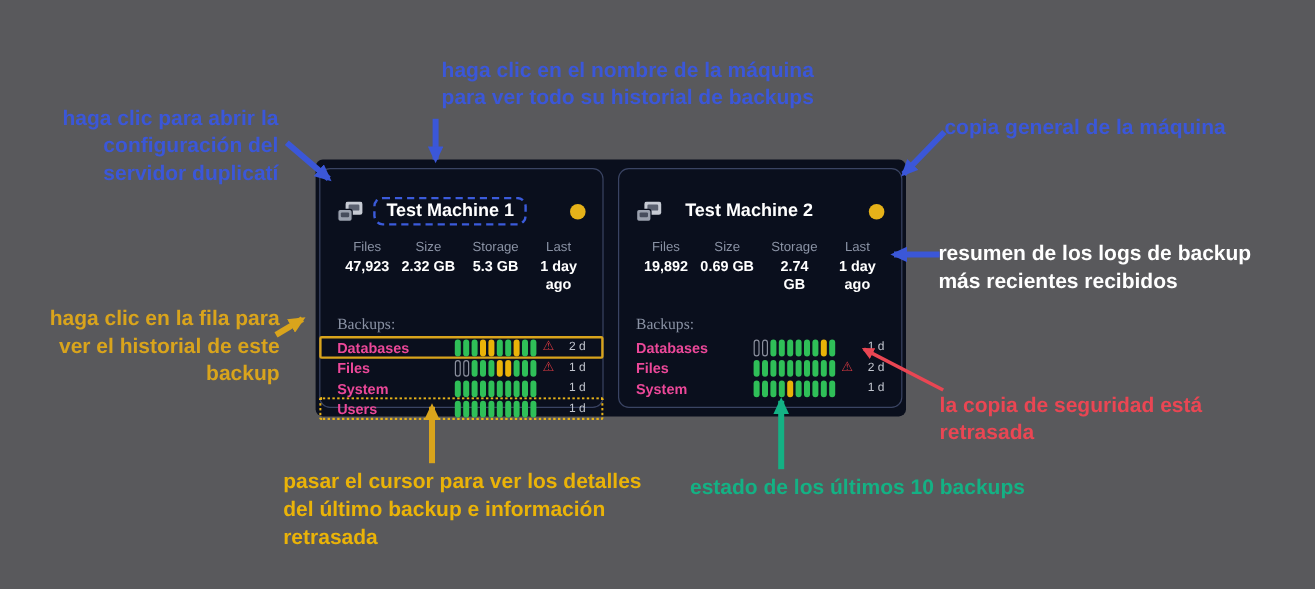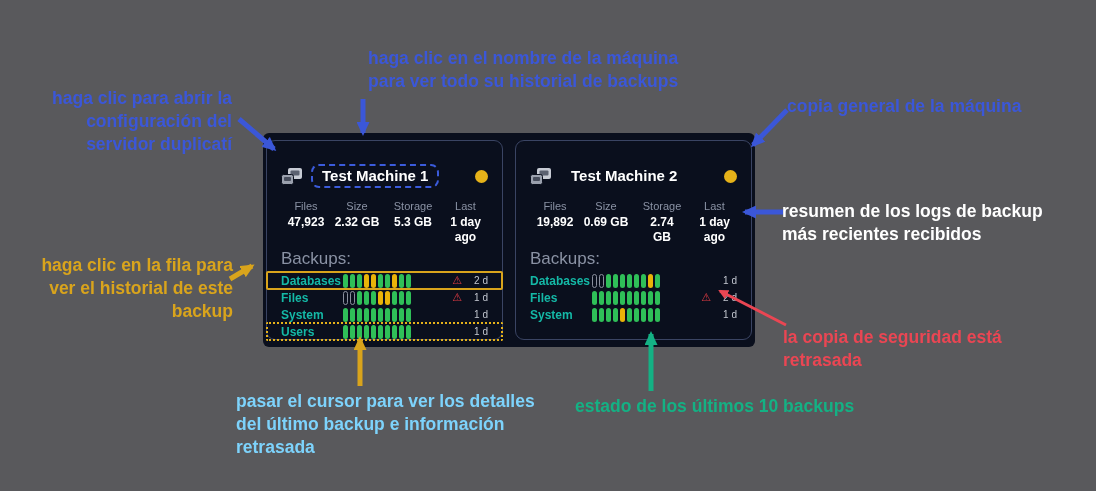--- a/index.html
+++ b/index.html
@@ -38,28 +38,28 @@
   .stats{display:flex;margin-top:11px;min-height:49px;}
   .stat{text-align:center;}
   .stat:nth-child(1){width:50px;}
   .stat:nth-child(2){width:52px;}
   .stat:nth-child(3){width:60px;}
   .stat:nth-child(4){width:45px;}
   .stat-label{font-size:11px;color:#8a92a4;line-height:13px;}
   .stat-value{font-size:12px;font-weight:bold;color:#fff;line-height:15px;
               white-space:pre-line;margin-top:2px;}
 
-  .bk-label{font-size:17px;color:#8a92a4;margin-bottom:3px;}
+  .bk-label{font-size:13px;color:#8a92a4;margin-top:13px;margin-bottom:3px;font-family:Liberation Serif, serif;}
   .rows{display:block;}
   .row{display:flex;align-items:center;height:17px;box-sizing:border-box;}
   .row.hl-solid{border:2px solid #d9a41c;border-radius:2px;height:19px;
                 margin:-1px -15px;padding:0 13px;}
   .row.hl-dotted{border:2px dotted #e6b219;border-radius:2px;height:19px;
                  margin:-1px -15px;padding:0 13px;}
-  .row-name{width:62px;font-size:12px;font-weight:bold;color:#14b8a6;flex:0 0 auto;}
+  .row-name{width:98px;font-size:12px;font-weight:bold;color:#ec4899;flex:0 0 auto;}
   .bars{display:flex;gap:2px;align-items:center;flex:0 0 auto;}
   .bar{width:5px;height:14px;border-radius:2.5px;}
   .bar.g{background:#2fbf58;}
   .bar.y{background:#eab308;}
   .bar.e{width:3px;height:12px;background:transparent;border:1px solid #8a8f9d;}
   .row-status{margin-left:auto;display:flex;align-items:center;gap:4px;}
   .warn{font-size:11px;color:#e23b43;line-height:11px;}
   .age{font-size:10px;color:#c2c6cf;min-width:22px;text-align:right;}
 </style>
 </head>
@@ -96,21 +96,21 @@
 para ver todo su historial de backups</div>
   <div class="ann ann-right" id="ann-open-config" style="color: rgb(59, 87, 216);">haga clic para abrir la
 configuración del
 servidor duplicatí</div>
   <div class="ann" id="ann-machine-status" style="color: rgb(59, 87, 216);">copia general de la máquina</div>
   <div class="ann" id="ann-logs" style="color: #ffffff;">resumen de los logs de backup
 más recientes recibidos</div>
   <div class="ann ann-right" id="ann-click-row" style="color: rgb(217, 164, 28);">haga clic en la fila para
 ver el historial de este
 backup</div>
-  <div class="ann" id="ann-hover" style="color: #7dd3fc;">pasar el cursor para ver los detalles
+  <div class="ann" id="ann-hover" style="color: #eab308;">pasar el cursor para ver los detalles
 del último backup e información
 retrasada</div>
   <div class="ann" id="ann-last10" style="color: rgb(20, 177, 132);">estado de los últimos 10 backups</div>
   <div class="ann" id="ann-delayed" style="color: rgb(234, 70, 83);">la copia de seguridad está
 retrasada</div>
 
   <div id="panel">
       <div class="card">
     <div class="card-head">
       <span class="pc-icon">

